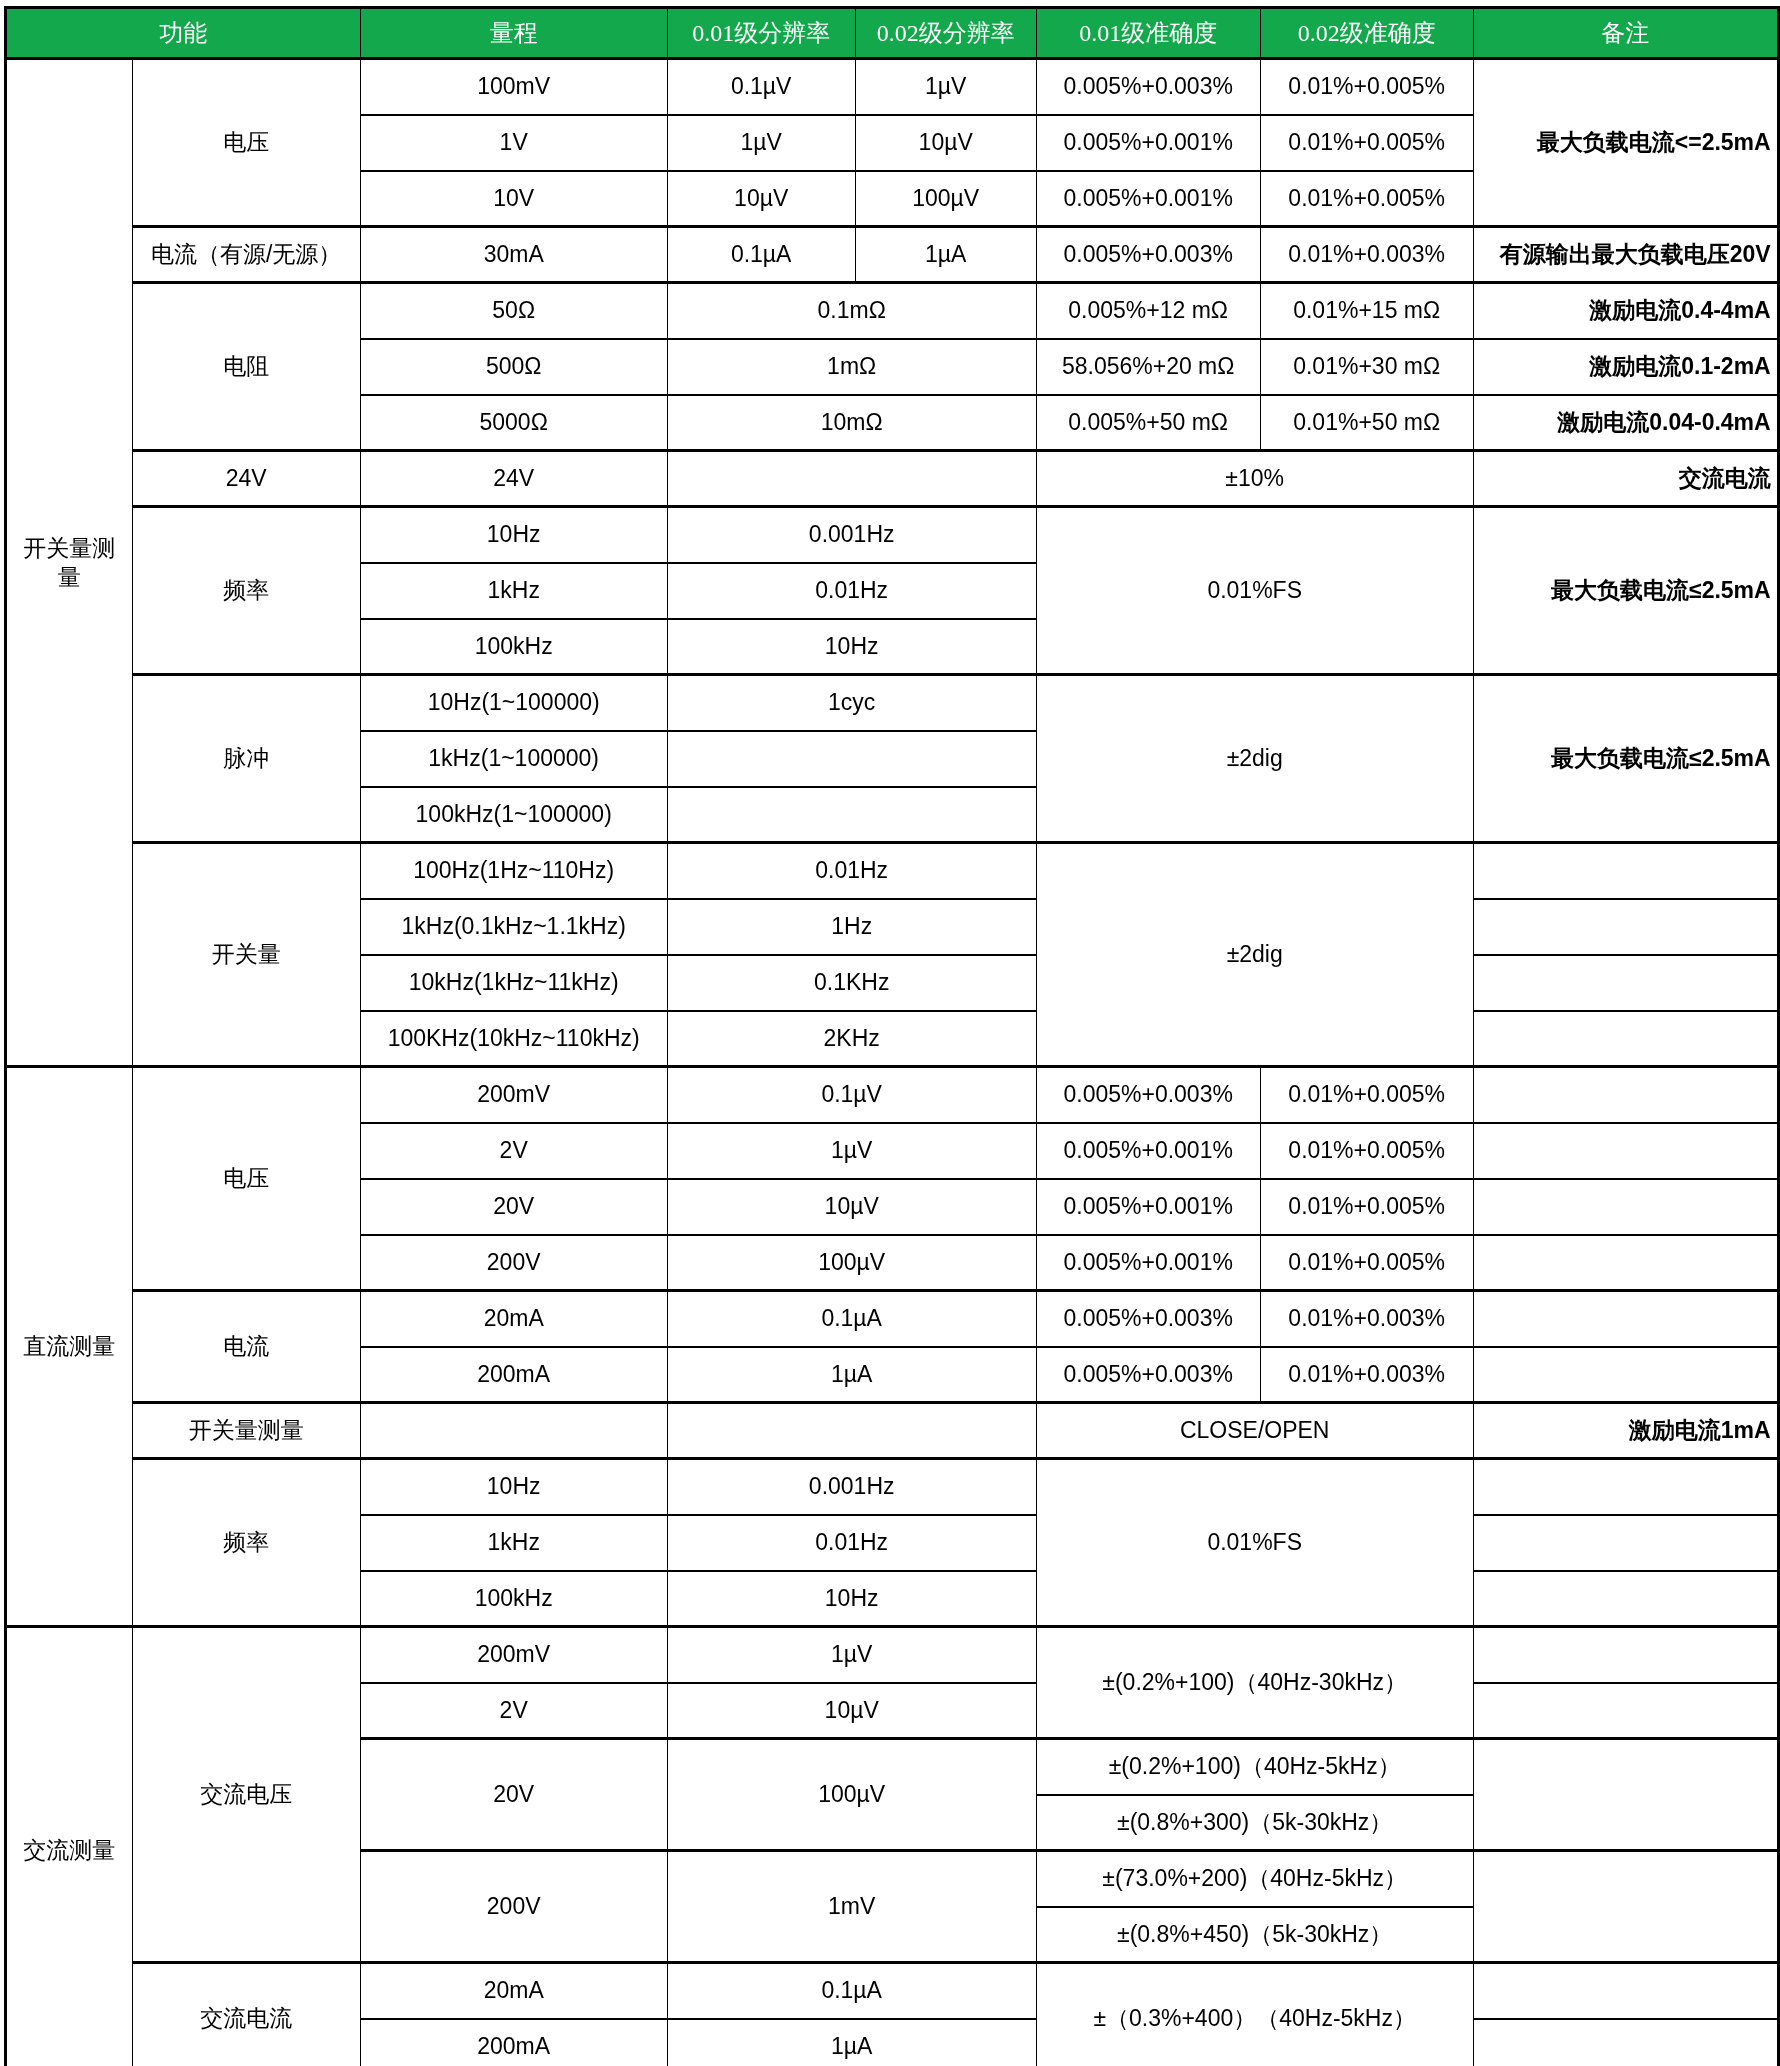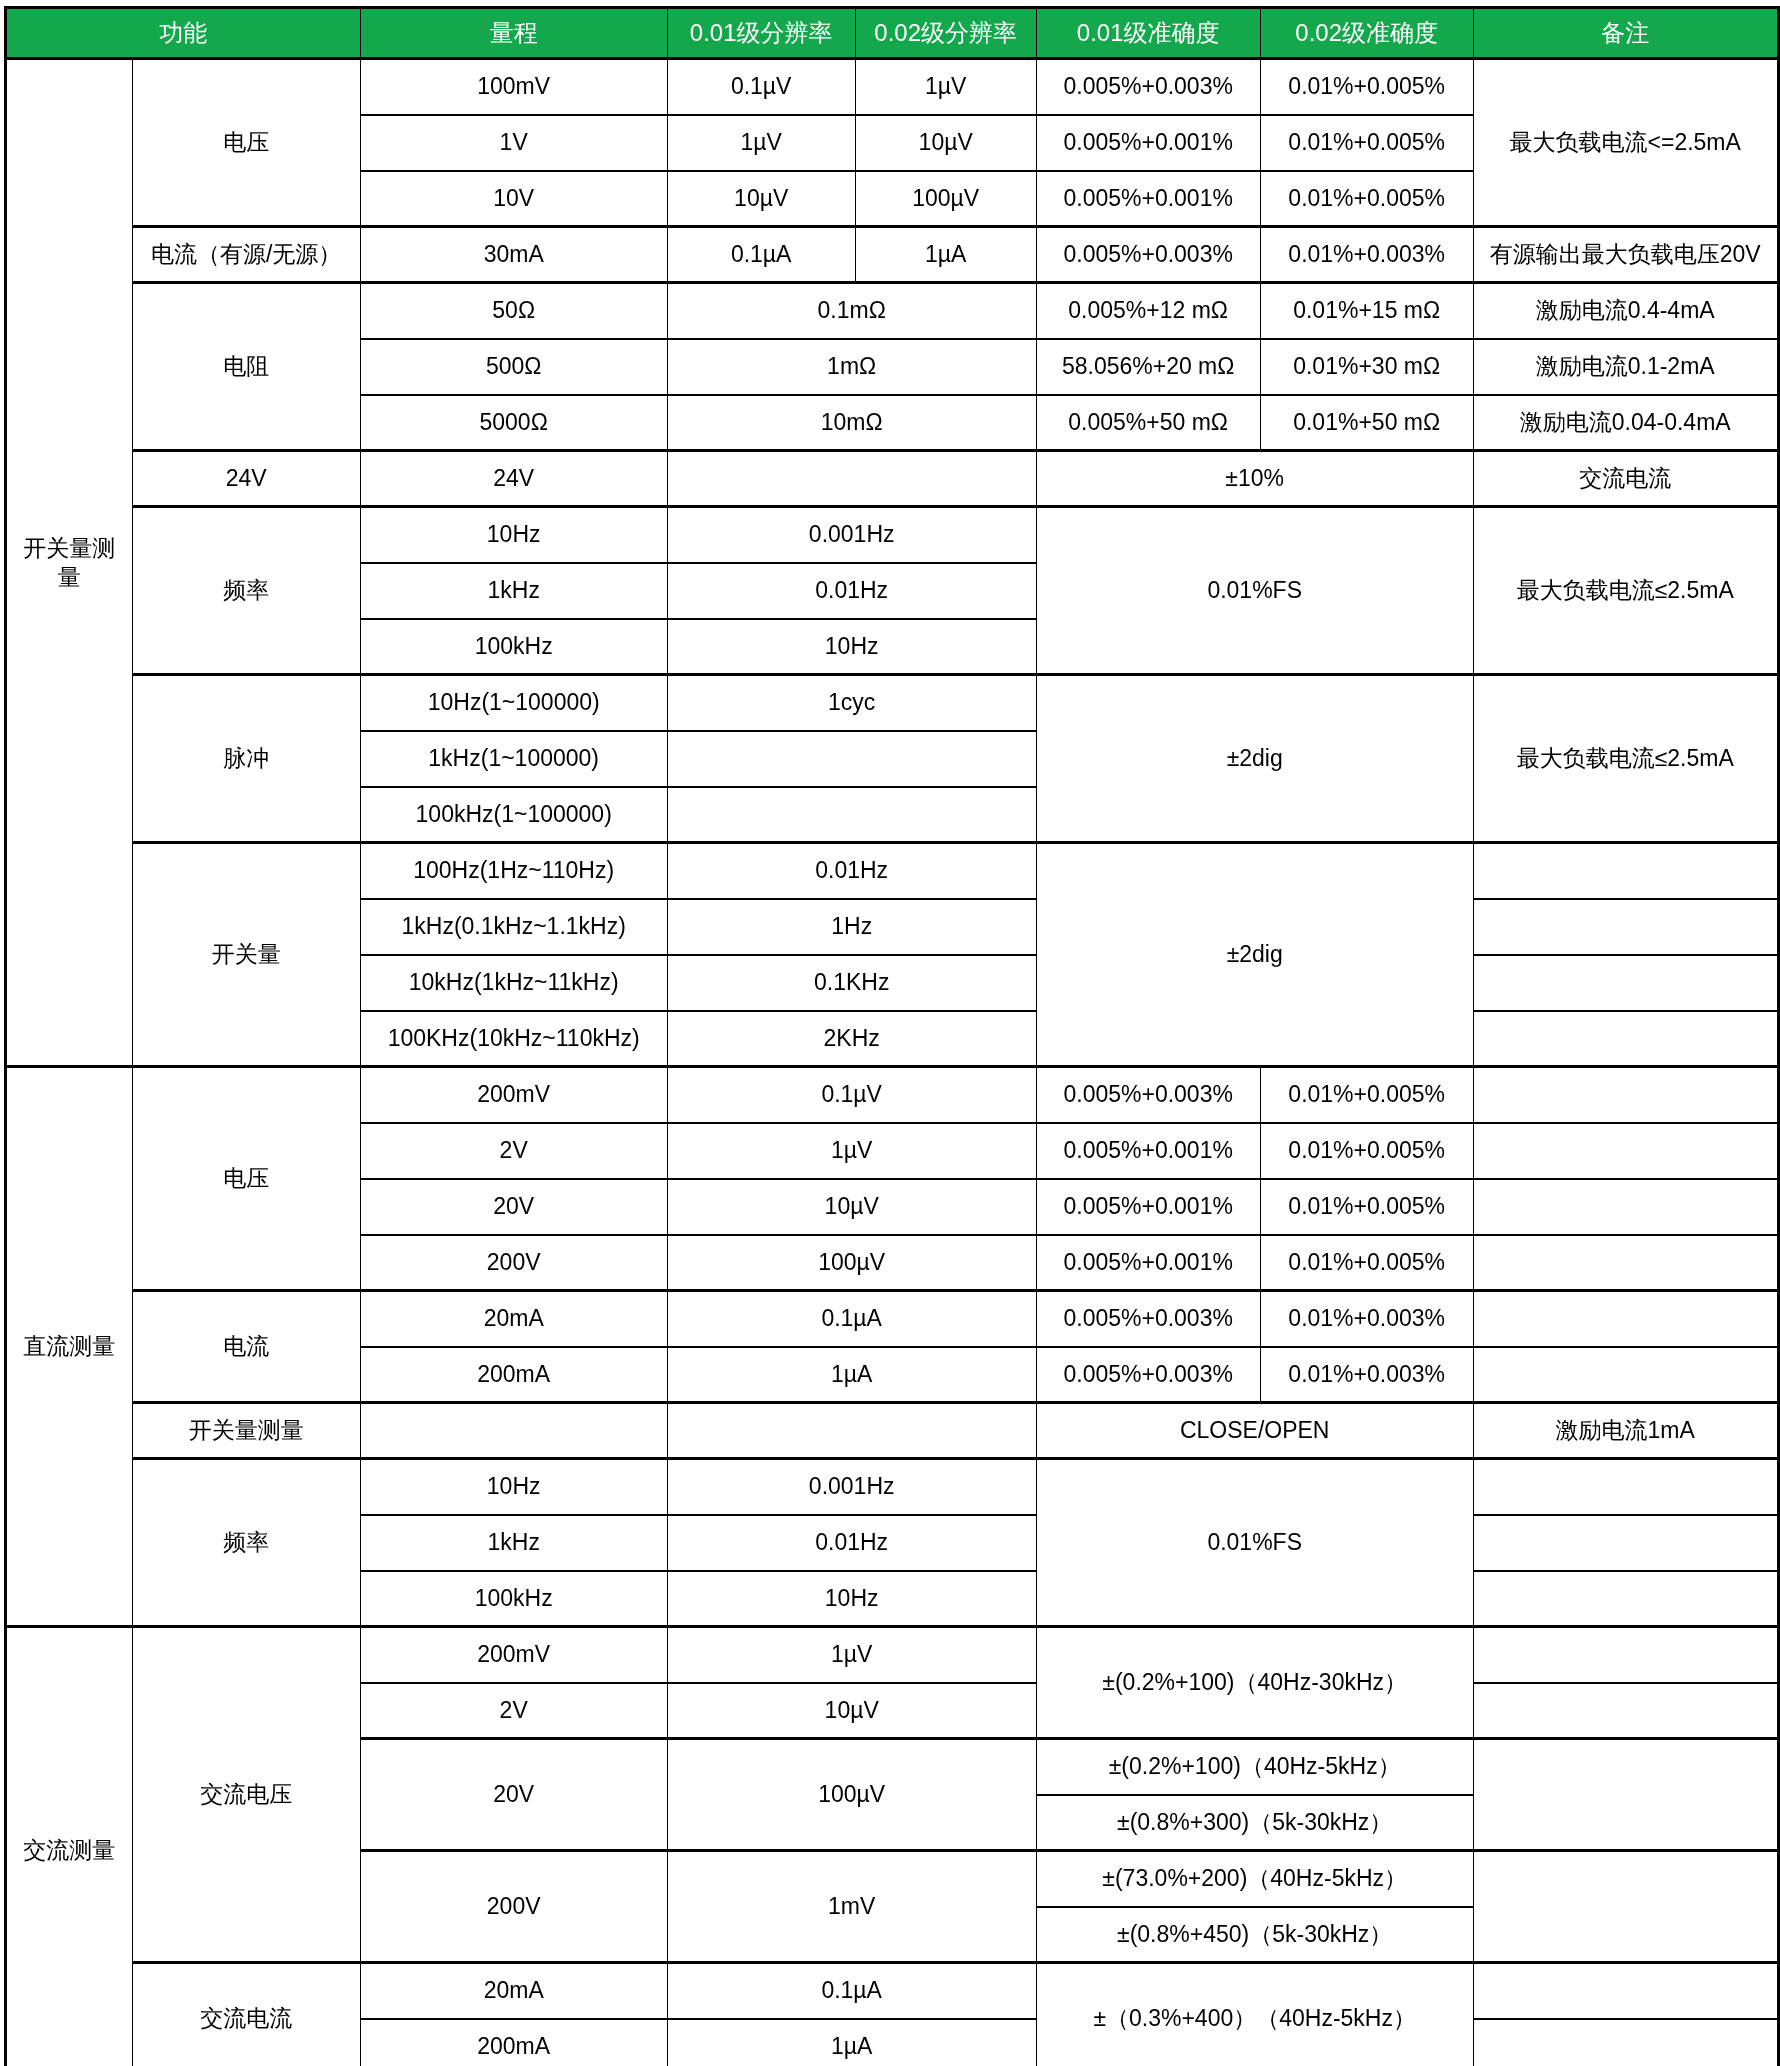--- a/index.html
+++ b/index.html
@@ -19,28 +19,28 @@
     border:3px solid var(--border);
   }
   .spec th,.spec td{
     border:1.5px solid var(--border);
     border-top-width:2.2px;
     text-align:center;vertical-align:middle;
     font-size:23px;color:#000000;line-height:1.25;
     padding:1.5px 6px;overflow:hidden;
   }
   .spec tr{height:56px;}
-  tr.hdr{height:51px;}
+  tr.hdr{height:51px;font-family:Liberation Serif, serif;}
   tr.hdr th{
     background:var(--hbg);color:var(--hfg);
     font-weight:400;font-size:24px;
     border-top-width:3px;border-bottom-width:3px;
   }
   tr.thick td{border-top-width:3.7px;}
-  td.left{text-align:center;}
+  td.left{text-align:right;font-weight:bold;}
   tr.stub{height:22px;}
 </style>
 </head>
 <body>
 
 <div class="page">
 <table class="spec">
   <colgroup>
     <col style="width:127px">
         <col style="width:228px">

